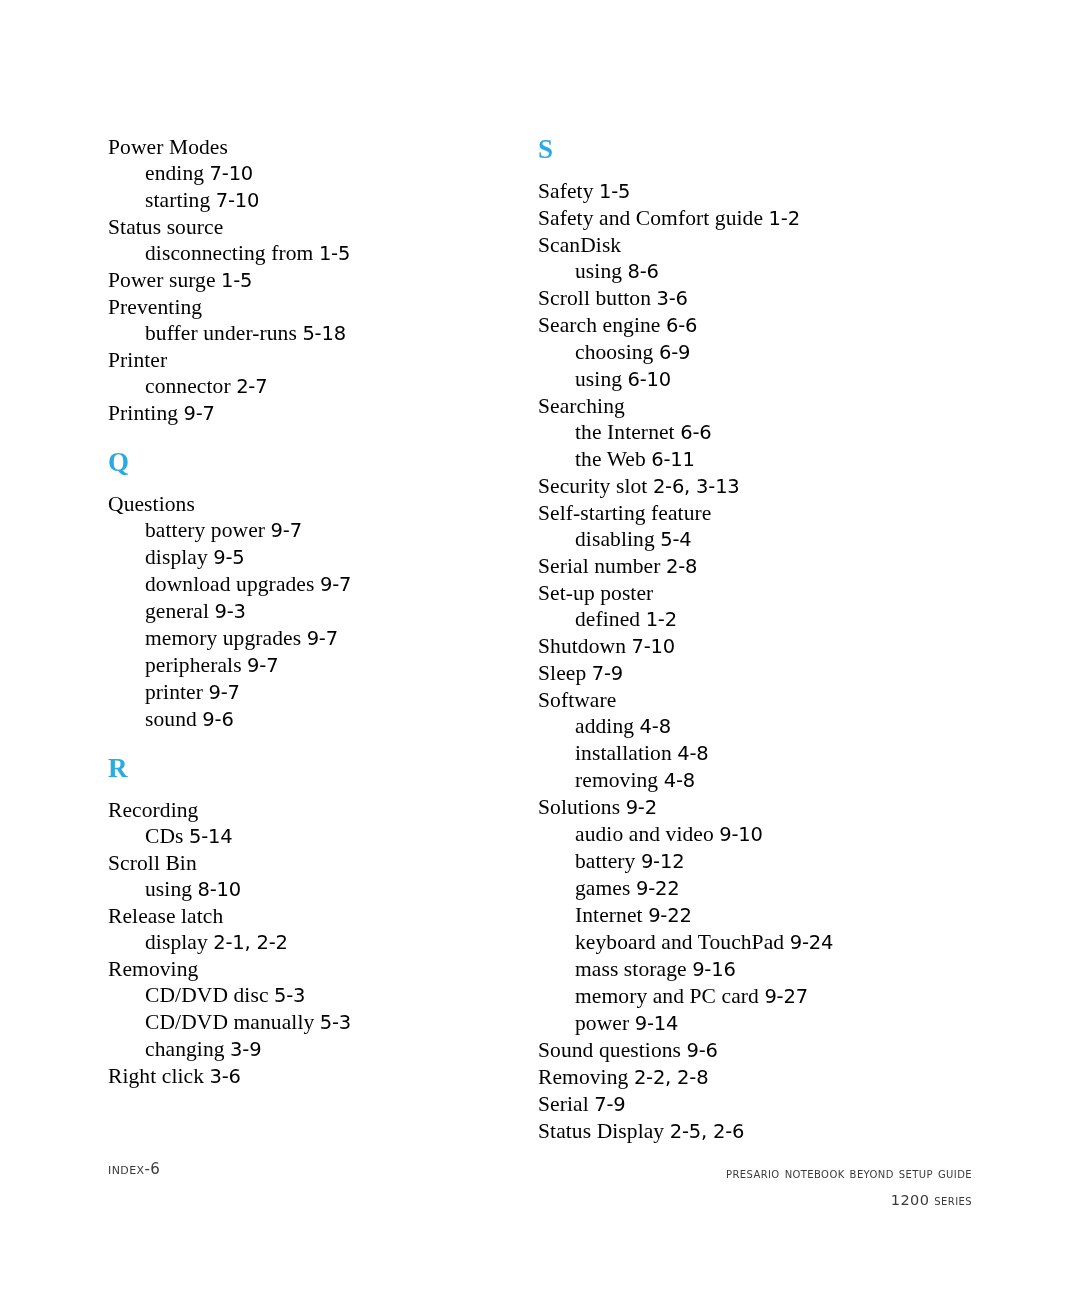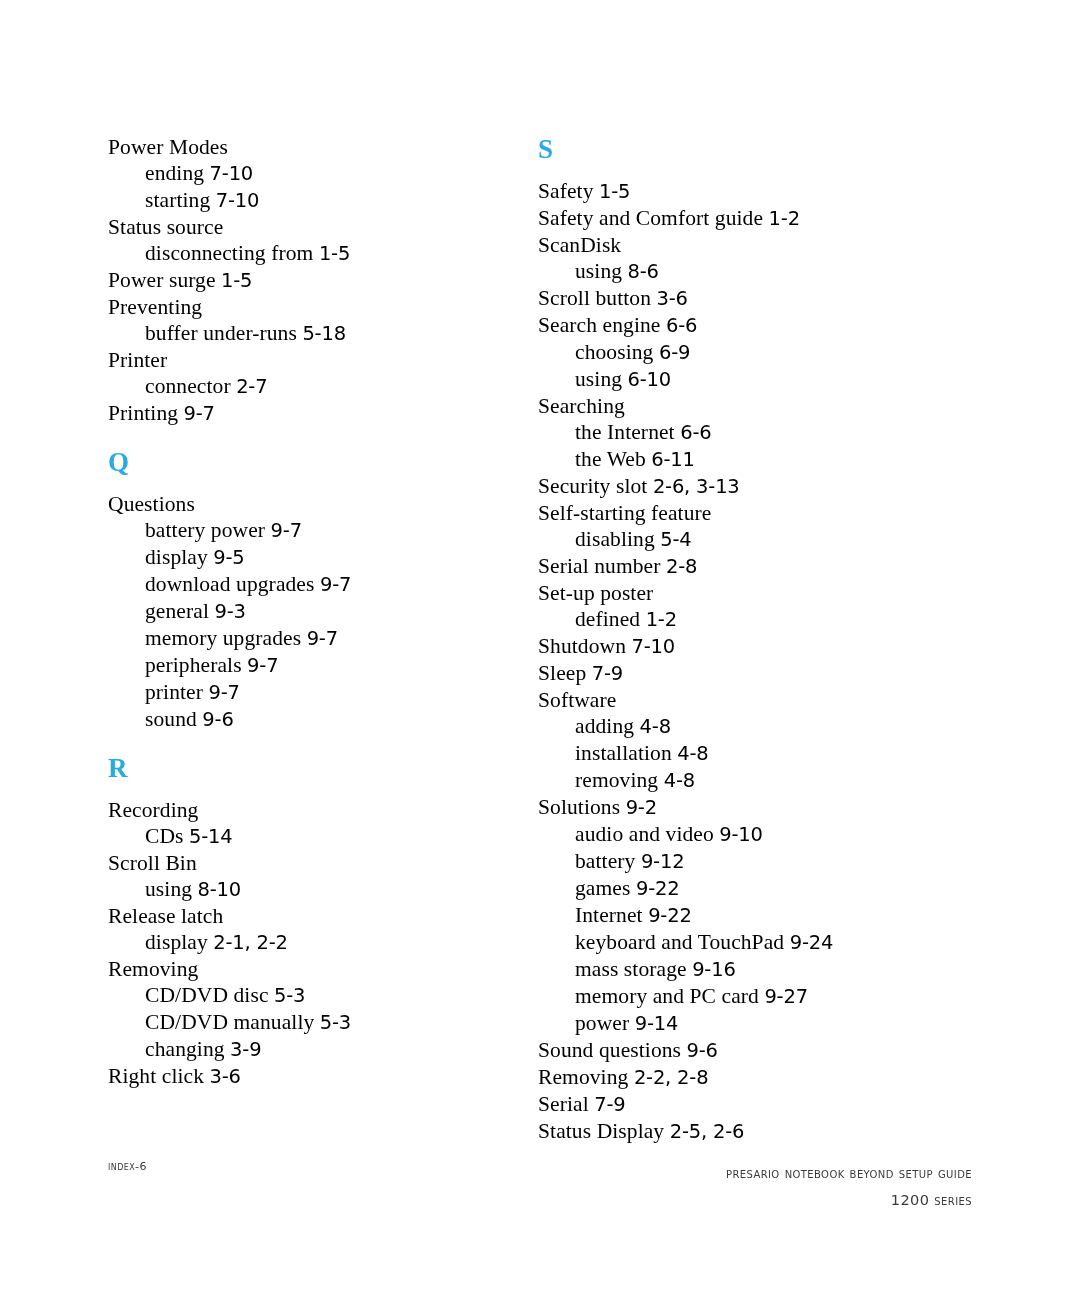--- a/index.html
+++ b/index.html
@@ -78,21 +78,21 @@
     left: 108px;
     top: 1160px;
     width: 864px;
     height: 70px;
   }
   .footer-left {
     position: absolute;
     left: 0;
     top: 0;
     font-family: "DejaVu Sans", "Liberation Sans", sans-serif;
-    font-size: 11px;
+    font-size: 15px;
     font-variant: small-caps;
     text-transform: lowercase;
     letter-spacing: 0.4px;
     color: #3a3a3a;
   }
   .footer-right {
     position: absolute;
     right: 0;
     top: 0;
     text-align: right;

